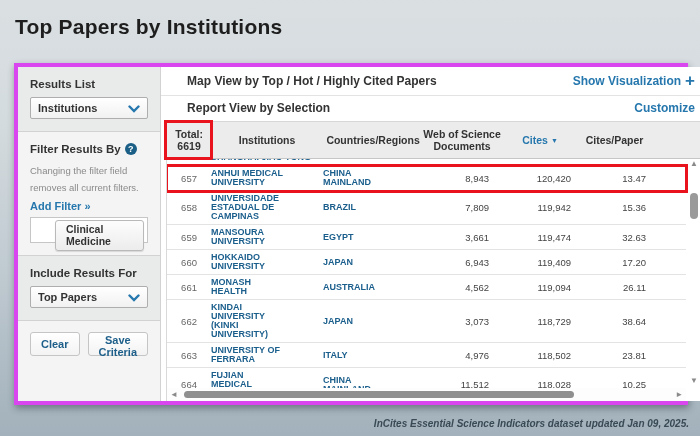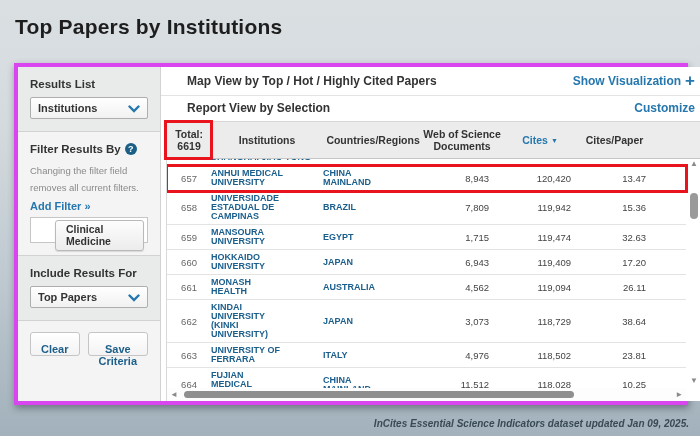--- a/index.html
+++ b/index.html
@@ -40,21 +40,21 @@
     align-items:center; justify-content:center; vertical-align:1px; margin-left:4px;
   }
   .tagbox { background:#fff; border:1px solid #c6c6c6; height:26px; padding:2px 3px; }
   .tag {
     display:inline-block; margin-left:21px; padding:2px 10px 3px 10px;
     background:linear-gradient(#fdfdfd,#ececec); border:1px solid #b9b9b9; border-radius:3px;
     font-size:10.5px; font-weight:bold; color:#333; box-shadow:0 1px 1px rgba(0,0,0,.12); cursor:pointer;
   }
   .btnrow { display:flex; gap:8px; }
   .btn {
-    height:24px; padding:10px 10px; background:linear-gradient(#ffffff,#f3f3f3);
+    height:24px; padding:1px 10px; background:linear-gradient(#ffffff,#f3f3f3);
     border:1px solid #c5c5c5; border-radius:3px;
     font-family:"Liberation Sans",sans-serif; font-size:11px; font-weight:bold; color:#1d5f8a; cursor:pointer;
   }
   
   .main { flex:1; background:#fff; display:flex; flex-direction:column; }
   .prow1 { height:33px; padding:0 14px; display:flex; align-items:center; justify-content:space-between; border-bottom:1px solid #e3e3e3; }
   .prow2 { height:29px; padding:0 14px; display:flex; align-items:center; justify-content:space-between; }
   .ptitle { font-size:12px; font-weight:bold; color:#333;padding-left:12px; }
   .plink  { font-size:12px; font-weight:bold; color:#2577ad; text-decoration:none; cursor:pointer; display:flex; align-items:center; }
   .plus   { font-size:17px; font-weight:bold; margin-left:4px; line-height:12px; }
@@ -205,21 +205,21 @@
     <div class="cell c-num n-docs">7,809</div>
     <div class="cell c-num n-cites">119,942</div>
     <div class="cell c-num n-cpp">15.36</div>
   </div>
 
   <div class="trow r">
     <div class="cell c-rank">659</div>
     <div class="cell c-inst">MANSOURA
 UNIVERSITY</div>
     <div class="cell c-ctry">EGYPT</div>
-    <div class="cell c-num n-docs">1,715</div>
+    <div class="cell c-num n-docs">3,661</div>
     <div class="cell c-num n-cites">119,474</div>
     <div class="cell c-num n-cpp">32.63</div>
   </div>
 
   <div class="trow r">
     <div class="cell c-rank">660</div>
     <div class="cell c-inst">HOKKAIDO
 UNIVERSITY</div>
     <div class="cell c-ctry">JAPAN</div>
     <div class="cell c-num n-docs">6,943</div>

